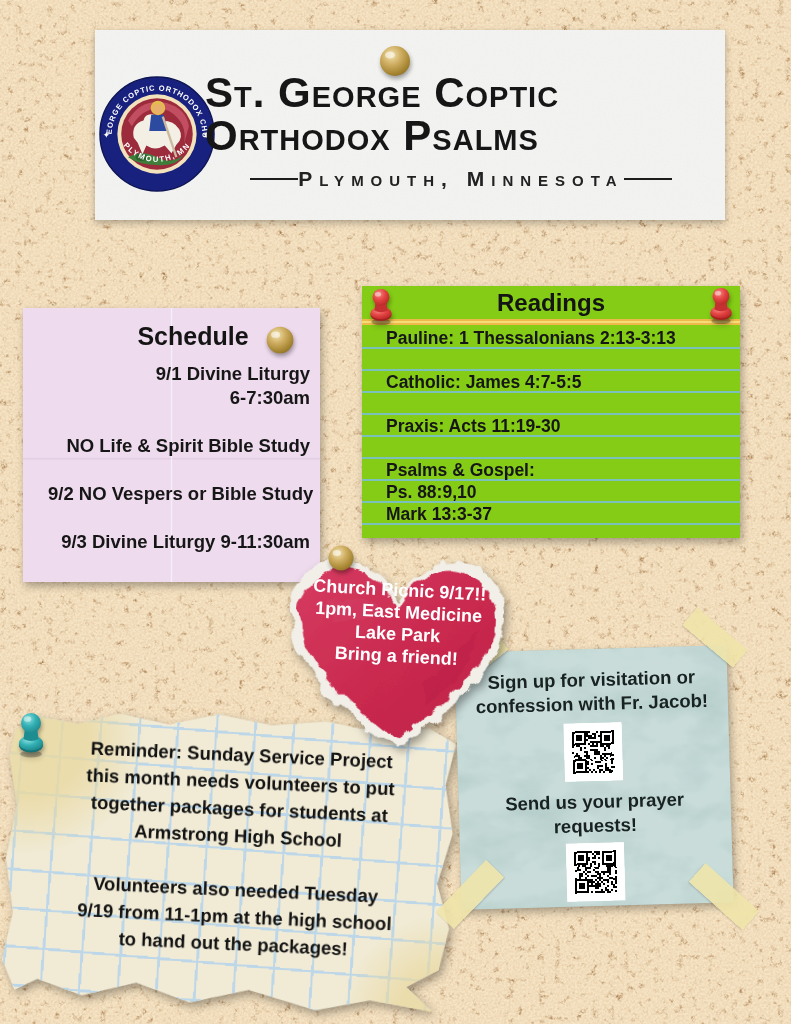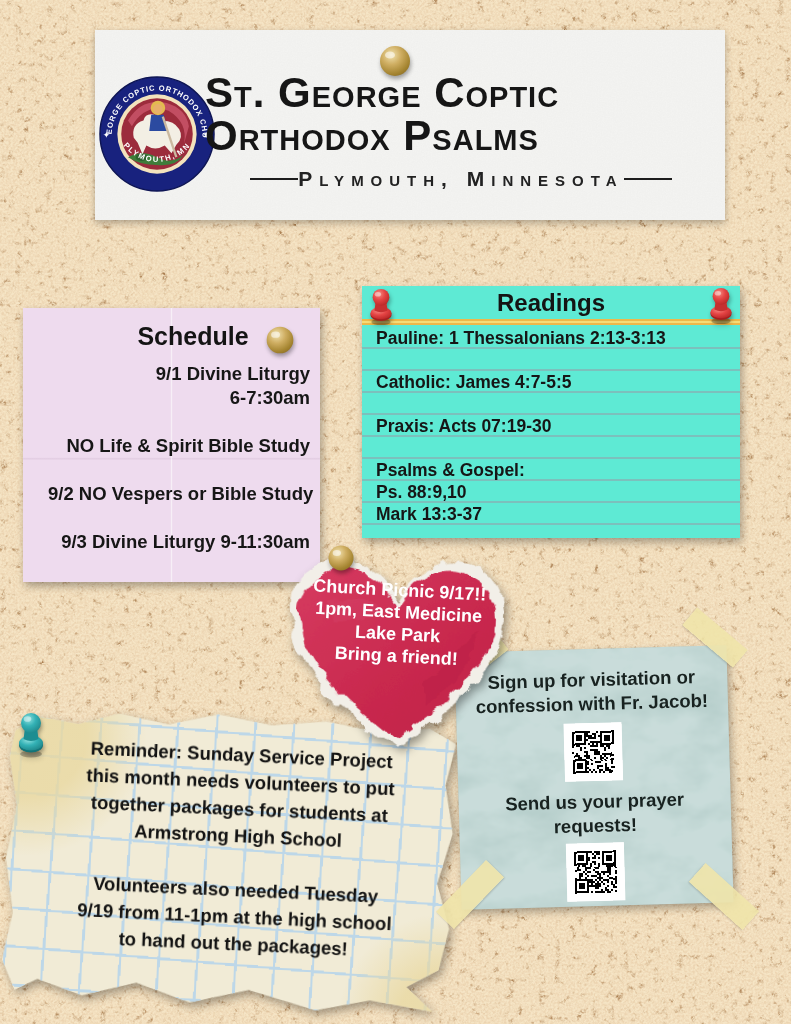--- a/index.html
+++ b/index.html
@@ -26,27 +26,27 @@
   
   .schedule{left:23px;top:308px;width:297px;height:274px;background:#eedbee;z-index:2;
             background-image:
               linear-gradient(to right, rgba(255,255,255,0) 49.6%, rgba(255,255,255,.55) 50%, rgba(255,255,255,0) 50.4%),
               linear-gradient(to bottom, rgba(120,80,120,0) 54.5%, rgba(120,80,120,.10) 55%, rgba(120,80,120,0) 55.6%);}
   .schedule-title{margin-top:14px;text-align:center;font-size:25px;font-weight:800;color:#141414;padding-left:43px;}
   .schedule-rows{margin:12px 10px 0 25px;}
   .sched-row{height:24px;font-size:18.5px;font-weight:800;color:#161616;white-space:nowrap;text-align:right;}
 
   
-  .readings{left:362px;top:286px;width:378px;height:252px;background:#5eead4;z-index:2;}
+  .readings{left:362px;top:286px;width:378px;height:252px;background:#84cc16;z-index:2;}
   .readings-title{height:30px;text-align:center;font-size:24px;font-weight:800;color:#141414;padding-top:3px;}
   .readings-band{position:absolute;left:0;top:33px;width:100%;height:6px;background:#f6dc77;
                  border-top:2px solid #eeb84a;border-bottom:2px solid #eeb84a;box-sizing:border-box;}
   .readings-rows{position:absolute;left:0;right:0;top:41px;bottom:0;
         background:repeating-linear-gradient(to bottom, rgba(0,0,0,0) 0 20px, #7cc0bc 20px 22px);}
-  .read-row{height:22px;display:flex;align-items:flex-end;padding-left:14px;
+  .read-row{height:22px;display:flex;align-items:flex-end;padding-left:24px;
             font-size:17.5px;font-weight:800;color:#161616;white-space:nowrap;}
 
   
   .reminder-wrap{position:absolute;left:6px;top:712px;width:450px;height:298px;z-index:3;
                  transform:rotate(2.2deg);filter:drop-shadow(3px 4px 5px rgba(0,0,0,.35));}
   .reminder{position:absolute;inset:0;background:#f1ebd6;overflow:hidden;
     clip-path:polygon(1% 9%,6% 4%,15% 6%,24% 2%,35% 5%,46% 1%,58% 4%,70% 2%,82% 5%,93% 3%,99% 8%,
       97% 22%,99% 38%,96% 55%,99% 70%,97% 84%,90% 90%,96% 98%,82% 95%,70% 99%,55% 93%,42% 98%,
       30% 92%,18% 97%,8% 92%,3% 96%,0% 86%,2% 70%,0% 52%,2% 34%,0% 18%);}
   .reminder .grid-layer{position:absolute;left:-30px;top:-30px;right:-30px;bottom:-30px;
@@ -224,21 +224,21 @@
     </svg>
 
   <div class="note readings">
     <div class="readings-title">Readings</div>
     <div class="readings-band"></div>
     <div class="readings-rows">
       <div class="read-row">Pauline: 1 Thessalonians 2:13-3:13</div>
       <div class="read-row"></div>
       <div class="read-row">Catholic: James 4:7-5:5</div>
       <div class="read-row"></div>
-      <div class="read-row">Praxis: Acts 07:19-30</div>
+      <div class="read-row">Praxis: Acts 11:19-30</div>
       <div class="read-row"></div>
       <div class="read-row">Psalms &amp; Gospel:</div>
       <div class="read-row">Ps. 88:9,10</div>
       <div class="read-row">Mark 13:3-37</div>
     </div>
   </div>
   <svg class="pin z3" style="left:366px;top:288px;" width="30" height="38" viewBox="0 0 34 42">
       <use href="#redpin"></use>
     </svg>
   <svg class="pin z3" style="left:706px;top:287px;" width="30" height="38" viewBox="0 0 34 42">

